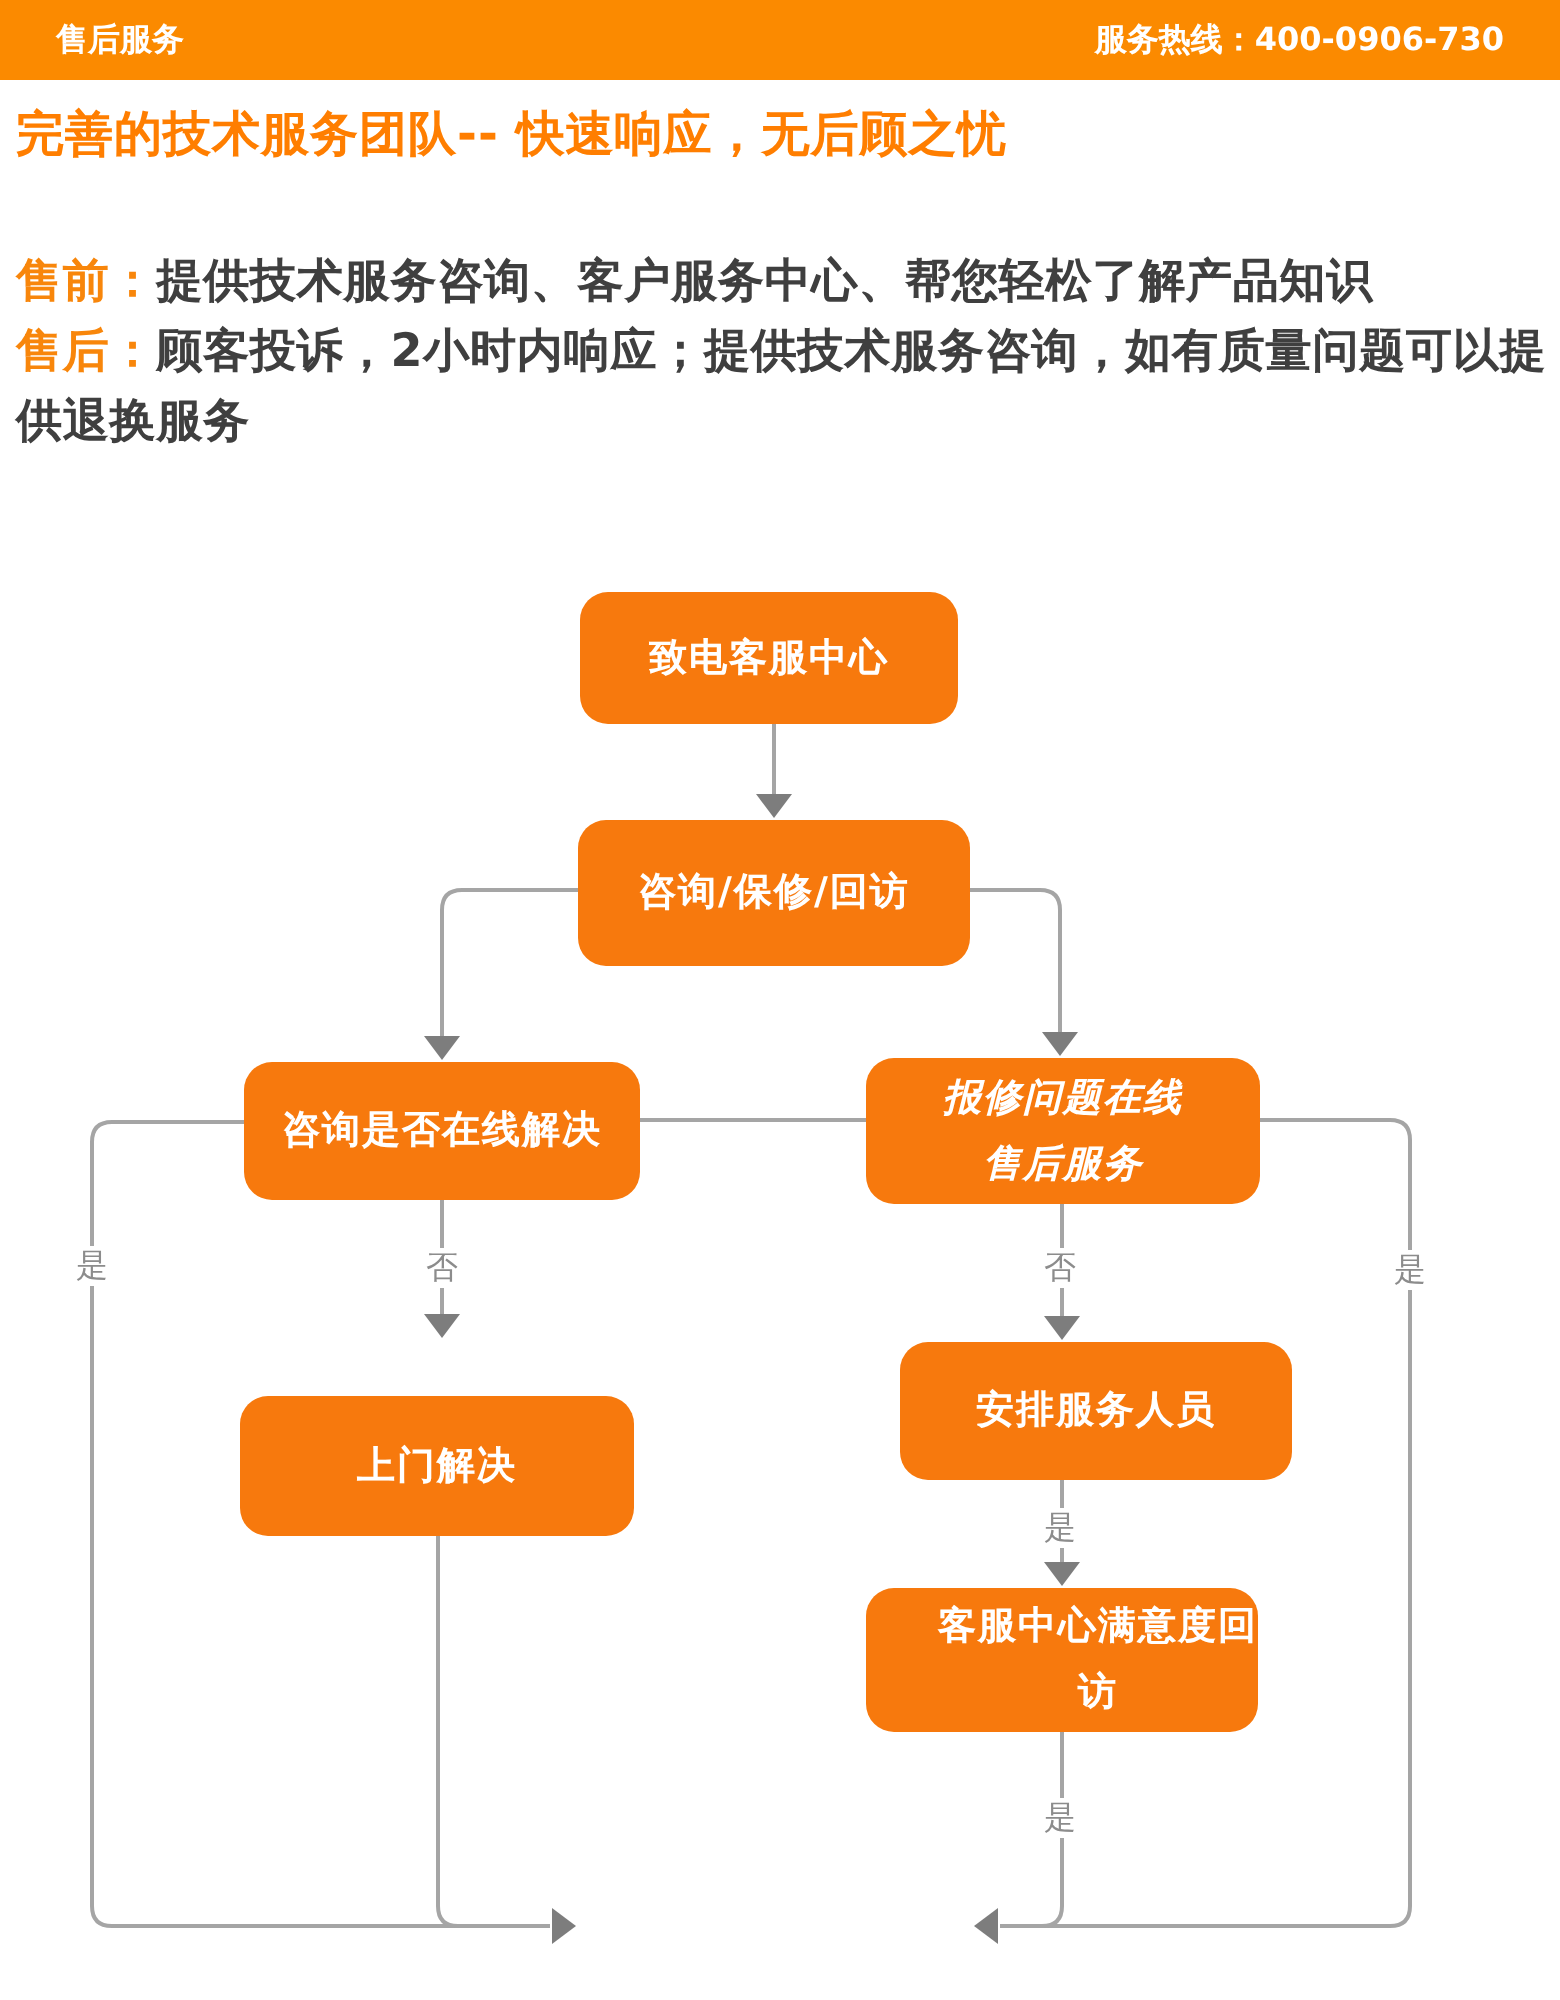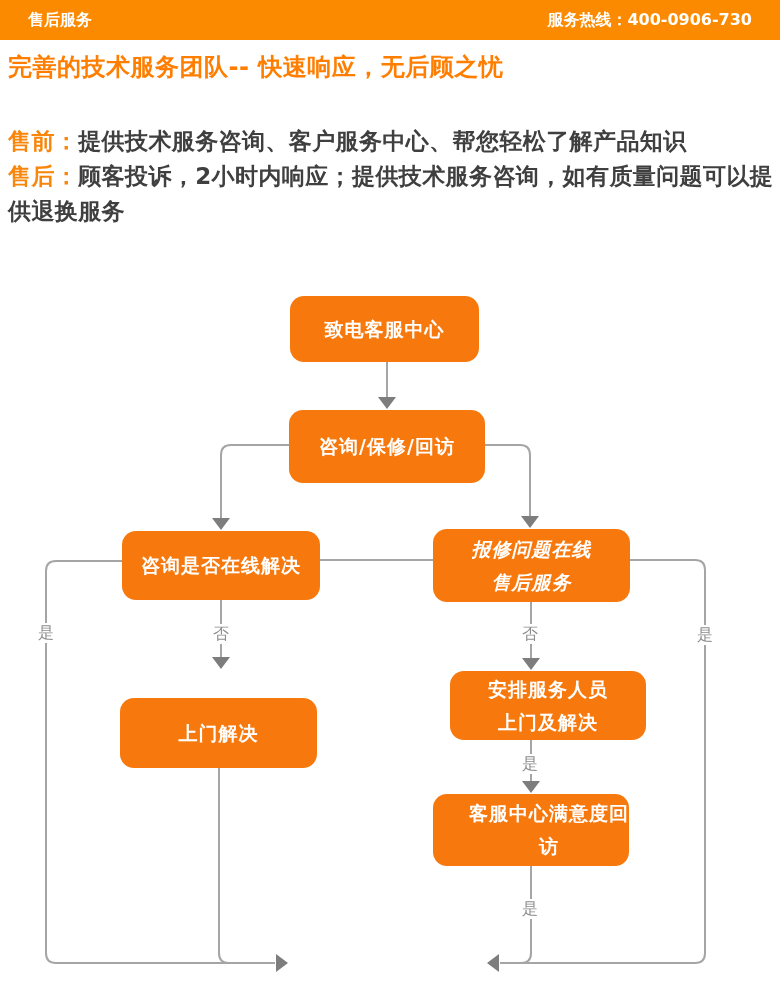--- a/index.html
+++ b/index.html
@@ -103,21 +103,20 @@
       <span>报修问题在线</span>
       <span>售后服务</span>
     </div>
 
     <div class="node" style="left:120px;top:670px;width:197px;height:70px;margin-top:28px;">
       <span>上门解决</span>
     </div>
 
     <div class="node" style="left:434px;top:671px;width:196px;height:69px;margin-left:16px;">
       <span>安排服务人员</span>
-      <span>上门及解决</span>
     </div>
 
     <div class="node" style="left:433px;top:794px;width:196px;height:72px;padding-left:36px;">
       <span>客服中心满意度回访</span>
     </div>
 
 
     <div class="edge-label" style="left:46px;top:633px;">是</div>
     <div class="edge-label" style="left:221px;top:634px;">否</div>
     <div class="edge-label" style="left:530px;top:634px;">否</div>

